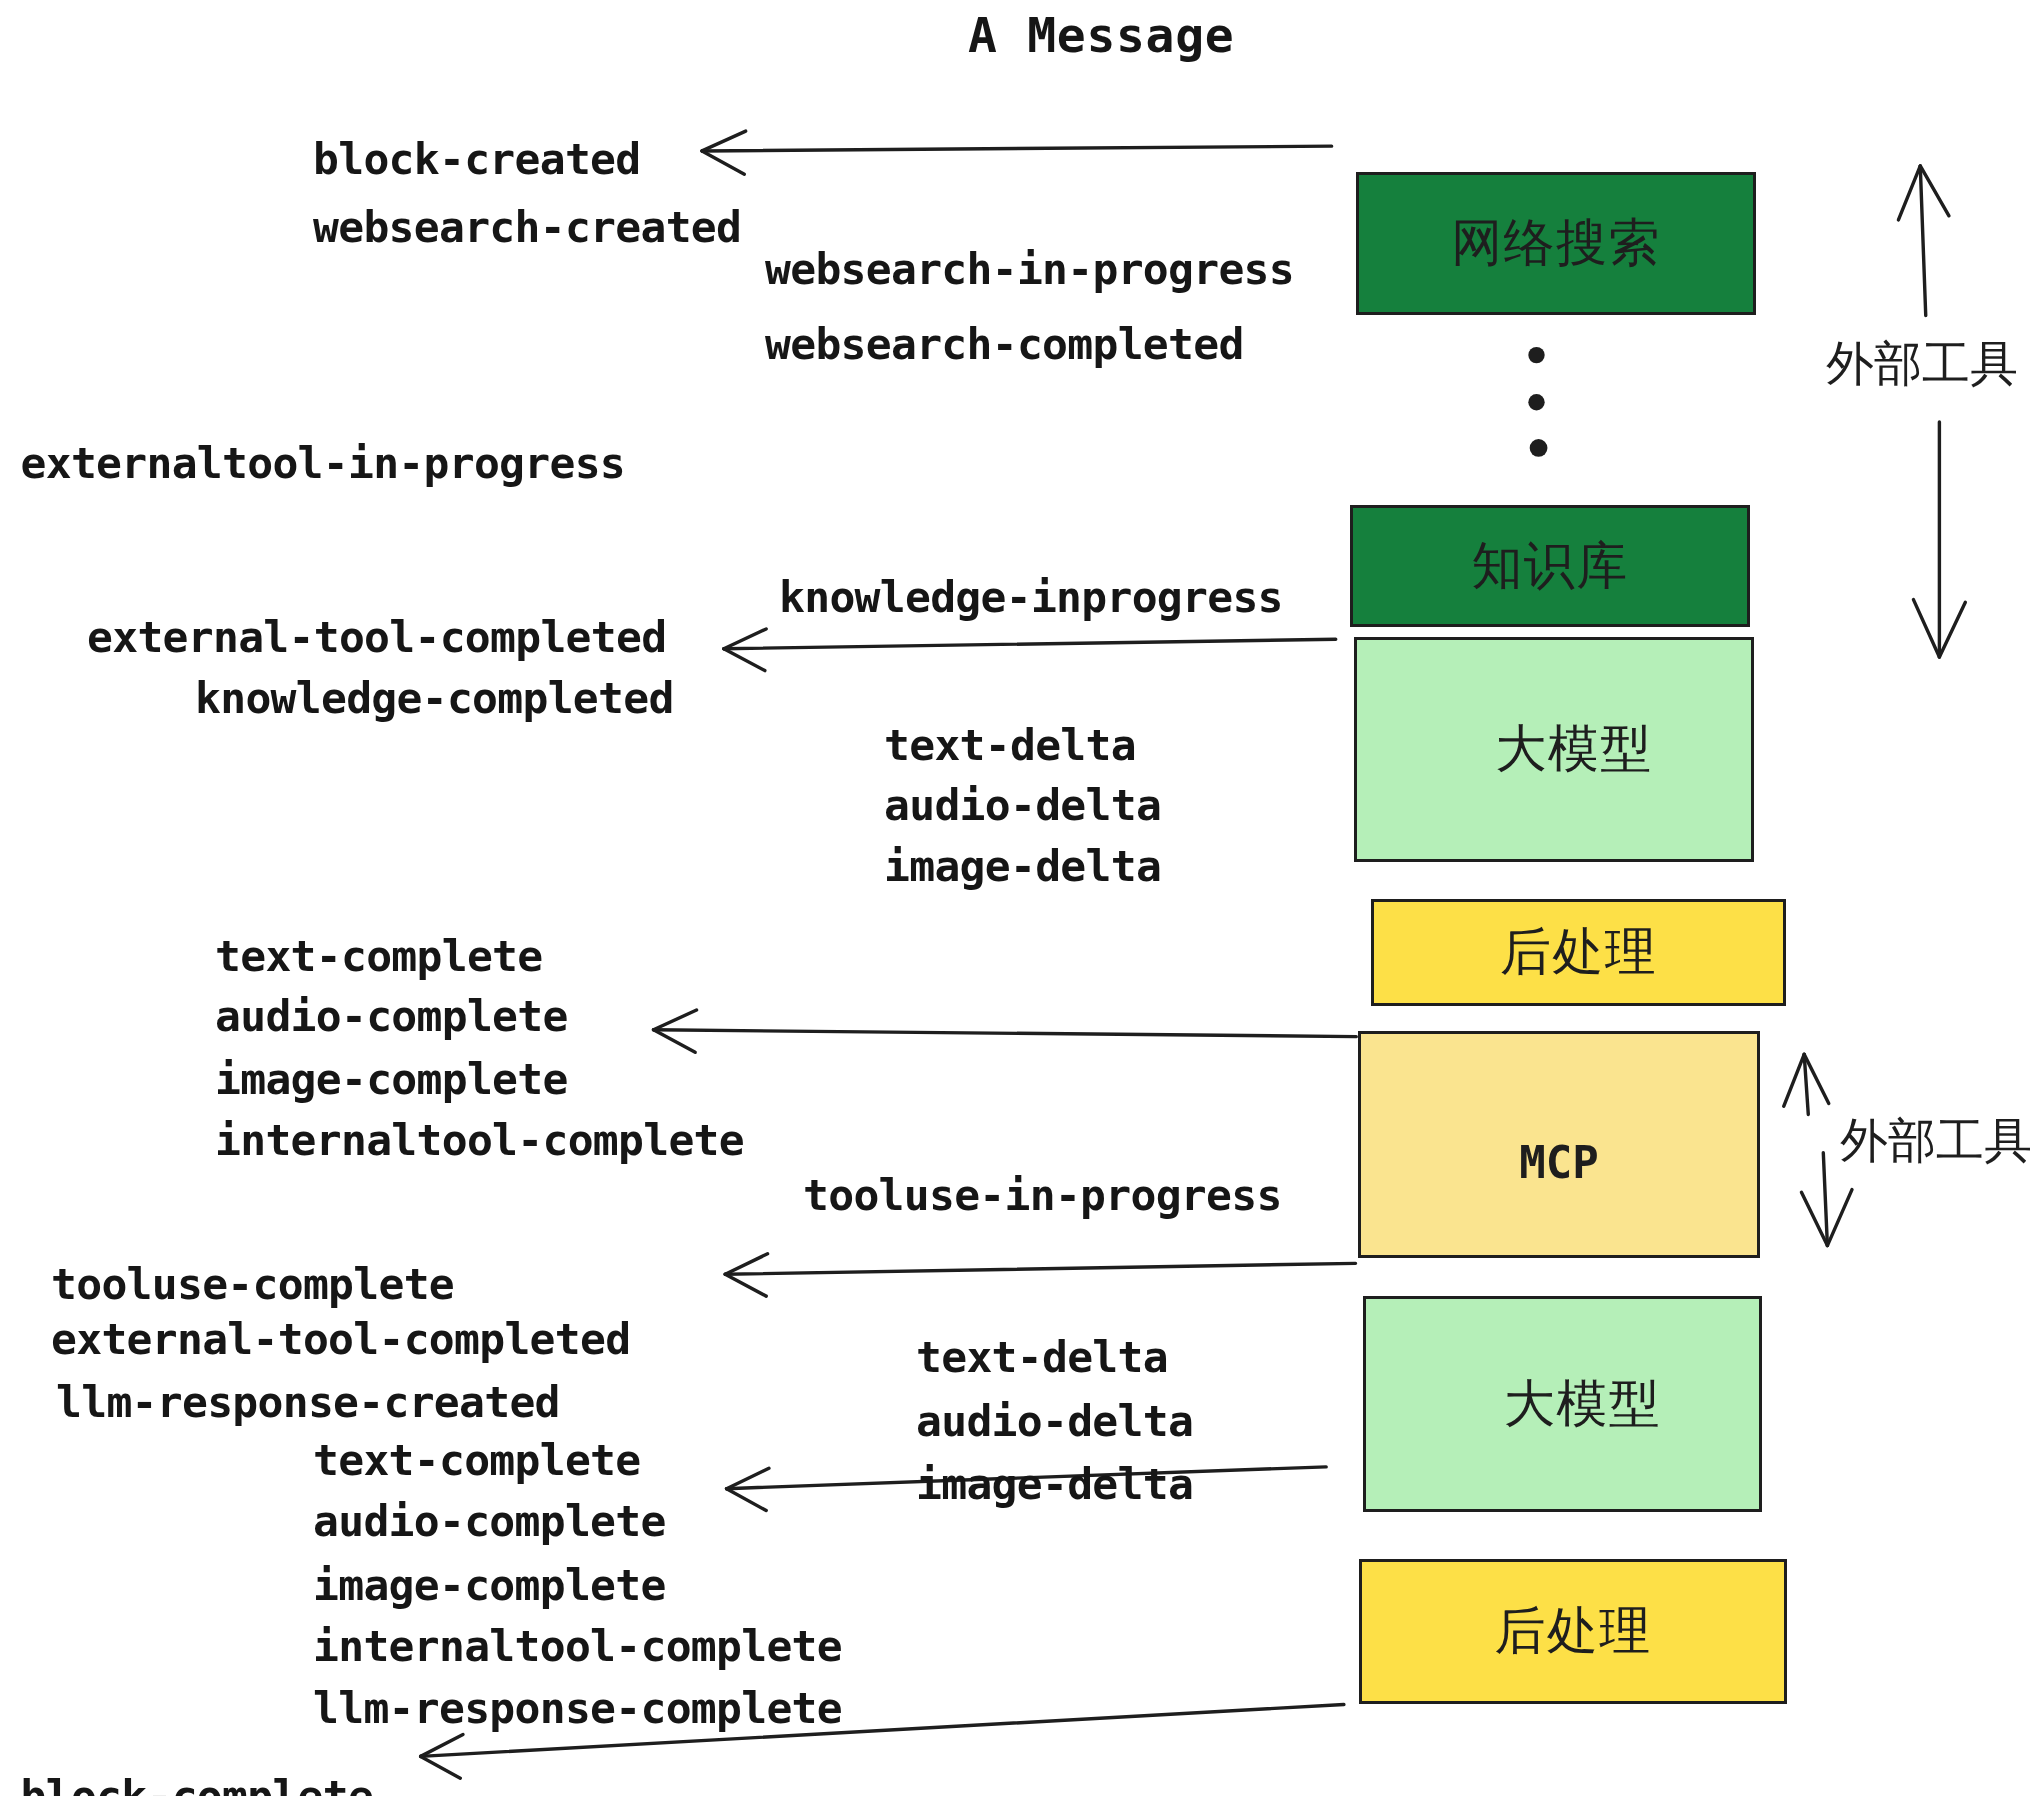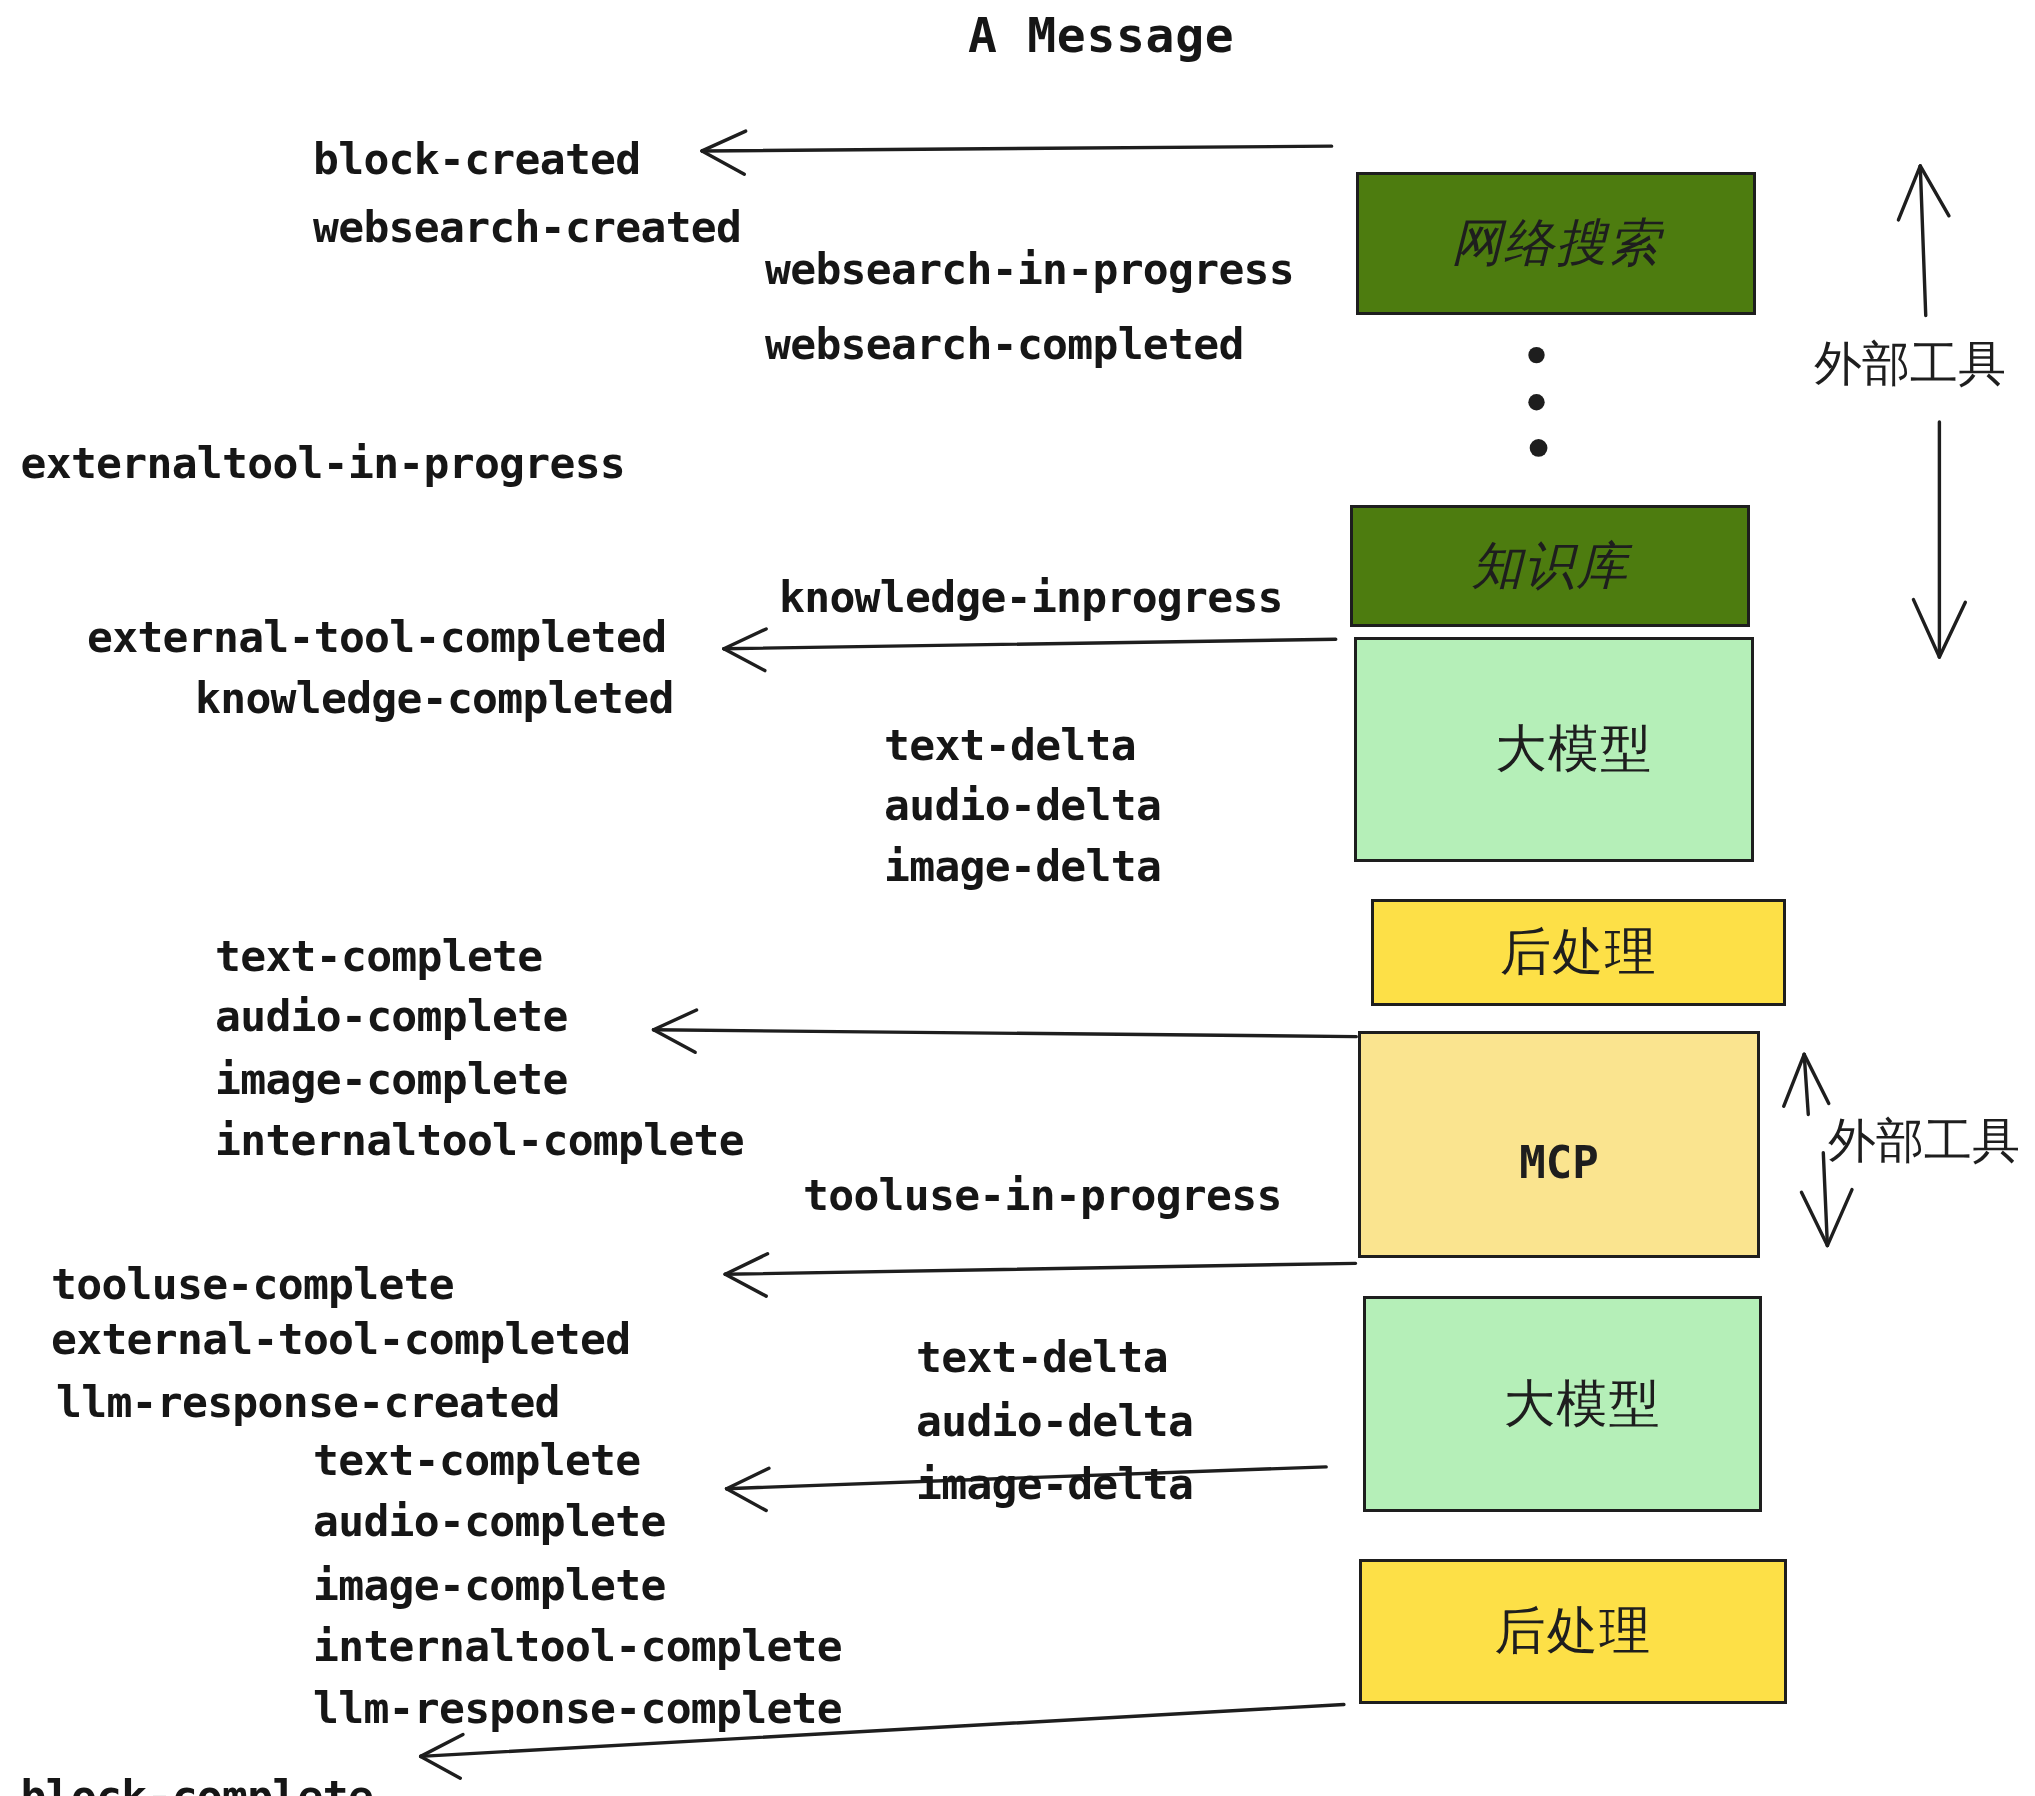--- a/index.html
+++ b/index.html
@@ -8,26 +8,26 @@
           font-family:"DejaVu Sans Mono","Liberation Mono",monospace;color:#1c1c1c;}
   .ev{position:absolute;font-size:43px;font-weight:600;letter-spacing:-0.7px;
       white-space:nowrap;line-height:1.1;color:#161616;margin-top:40px;}
   .title{position:absolute;left:968px;top:6.8px;font-size:48px;font-weight:600;
          letter-spacing:0.7px;color:#161616;white-space:nowrap;}
   .box{position:absolute;border:3.4px solid #1e1e1e;box-sizing:border-box;
        display:flex;align-items:center;justify-content:center;}
   .box .cjk{font-family:"Liberation Sans","DejaVu Sans",sans-serif;
             font-size:51px;font-weight:500;color:#1e1e1e;letter-spacing:1.4px;white-space:nowrap;}
   .box .mono{font-size:44px;font-weight:600;color:#1e1e1e;white-space:nowrap;margin-top:36px;}
-  .pink{background:#4d7c0f;font-style:italic;}
+  .pink{background:#15803d;}
   .green{background:#b5efb8;padding-left:40px;}
   .yellow{background:#fae48f;}
   .white{background:#fde047;}
   .sideLabel{position:absolute;font-family:"Liberation Sans","DejaVu Sans",sans-serif;
-             font-size:48px;font-weight:500;color:#1e1e1e;white-space:nowrap;}
+             font-size:48px;font-weight:500;color:#1e1e1e;white-space:nowrap;margin-left:12px;}
   #arrows{position:absolute;left:0;top:0;width:2035px;height:1796px;pointer-events:none;}
   #arrows line{stroke:#1e1e1e;stroke-width:5;stroke-linecap:round;fill:none;}
   #arrows circle{fill:#1e1e1e;}
 </style>
 </head>
 <body>
 
 <div id="canvas">
 
   <svg id="arrows" viewBox="0 0 2980 2630">

